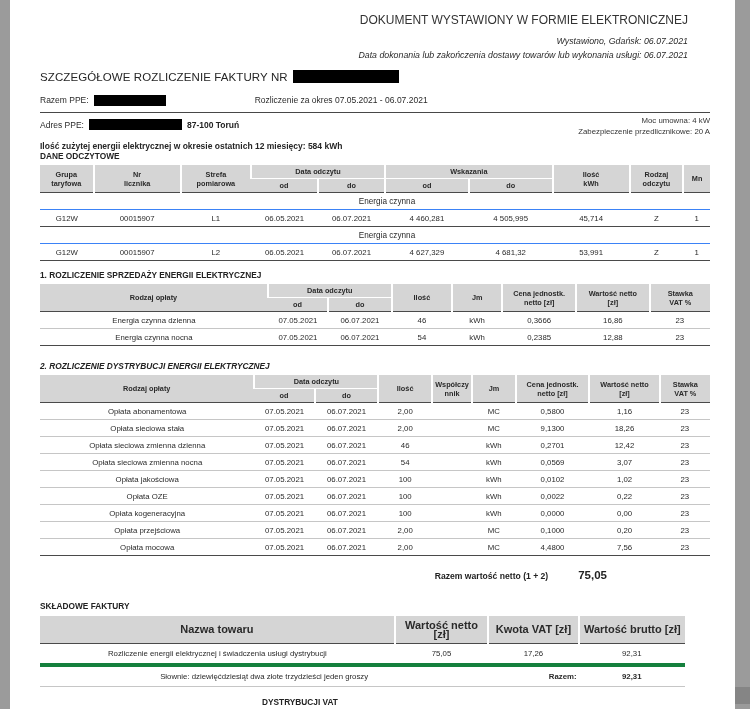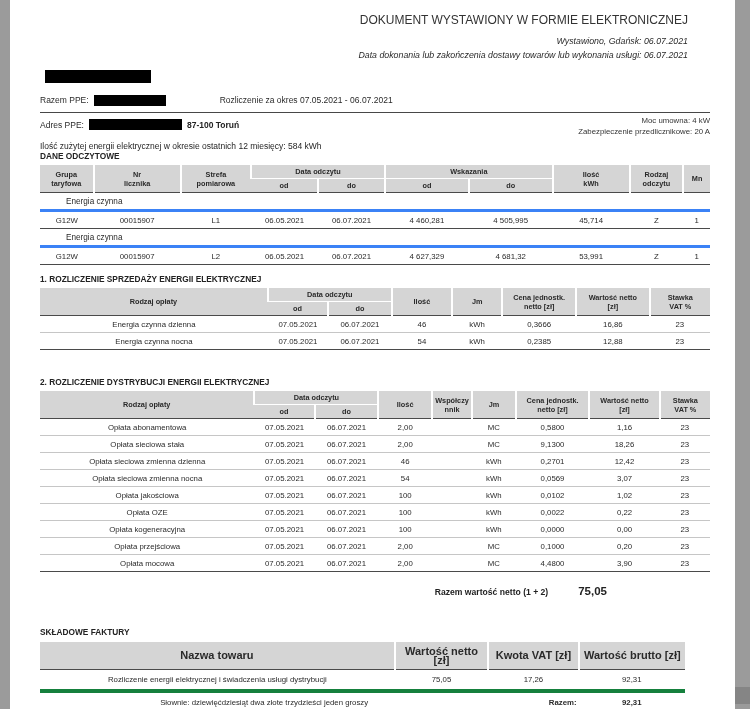--- a/index.html
+++ b/index.html
@@ -21,59 +21,59 @@
   .top-right .l2 { font-size: 8.8px; line-height: 14px; color: #2a2a2a; font-style: italic; }
 
   .title-row { margin-top: 8px; display: flex; align-items: center; }
   .doc-title { font-size: 11.5px; letter-spacing: 0.1px; color: #262626; }
   .redact { background: #000; display: inline-block; }
   .redact-title { width: 106px; height: 13px; margin-left: 5px; }
 
   .meta-row1 { margin-top: 10px; display: flex; align-items: center; height: 14px; }
   .meta-label { font-size: 8.5px; color: #2a2a2a; }
   .redact-numer { width: 72px; height: 11px; margin-left: 5px; }
-  .period { font-size: 8.5px; margin-left: 54px; color: #2a2a2a; }
+  .period { font-size: 8.5px; margin-left: 89px; color: #2a2a2a; }
   .rule { border-top: 1px solid #474747; margin-top: 5px; }
 
   .meta-row2 { margin-top: 2px; display: flex; justify-content: space-between; }
   .meta-row2 .left { display: flex; align-items: flex-end; height: 15px; }
   .redact-adres { width: 93px; height: 11px; margin-left: 5px; margin-right: 5px; }
   .city { font-size: 8.5px; font-weight: bold; }
   .right-info { text-align: right; font-size: 7.8px; line-height: 10.5px; color: #333; padding-top: 1px; }
 
-  .usage-line { margin-top: 4px; font-size: 8.5px; font-weight: normal; color: #262626; }
+  .usage-line { margin-top: 4px; font-size: 8.5px; font-weight: bold; color: #262626; }
 
   .section-title { font-weight: bold; font-size: 8.3px; color: #222; }
   .mt-dane { margin-top: 0; }
   .mt-s1 { margin-top: 9px; }
-  .mt-s2 { margin-top: 27px; }
+  .mt-s2 { margin-top: 15px; font-style: italic; }
 
   table { width: 100%; border-collapse: collapse; table-layout: fixed; margin-top: 4px; }
   th {
     background: #d5d5d5; font-weight: bold; font-size: 7.3px; line-height: 9px;
     text-align: center; vertical-align: middle; padding: 2px 1px;
     border-left: 2px solid #fff; white-space: pre-line; color: #2a2a2a;
   }
   th:first-child { border-left: none; }
   thead tr:last-child th { border-top: 1px solid #fff; }
   thead { border-bottom: 1px solid #4a4a4a; }
   td {
     font-size: 7.8px; text-align: center; vertical-align: middle;
     padding: 3.5px 2px; border-bottom: 1px solid #c6c6c6; color: #2a2a2a;
   }
   td.cl { text-align: center; padding-left: 2px; }
-  tr.group-row td { text-align: left; padding-left: 26px; font-size: 8.2px; border-bottom: 3px solid #3b82f6; }
+  tr.group-row td { text-align: center; padding-left: 26px; font-size: 8.2px; border-bottom: 1px solid #3b82f6; }
   tr.dark-sep td { border-bottom: 1px solid #4a4a4a; }
   tbody tr:last-child td { border-bottom: 1px solid #4a4a4a; }
 
   .razem-line { margin-top: 13px; display: flex; justify-content: flex-end; align-items: baseline; padding-right: 103px; }
   .razem-label { font-weight: bold; font-size: 8.6px; }
   .razem-value { font-weight: bold; font-size: 11.5px; margin-left: 30px; }
 
-  .mt-skl { margin-top: 30px; }
+  .mt-skl { margin-top: 20px; }
   .t-skladowe { width: 645px; }
   .t-skladowe th { padding: 4.5px 2px; font-size: 11px; }
   .t-skladowe td { padding: 5px 2px; }
   .t-skladowe tr.item-row td { border-bottom: 4px solid #15803d; }
   .t-skladowe tr.slownie-row td { border-bottom: 1px solid #c6c6c6; }
   .razem-cell { text-align: right; font-weight: bold; padding-right: 6px; }
   .bold-val { font-weight: bold; }
 
   .vat-block { margin-top: 10px; margin-left: 222px; width: 406px; }
   .t-vat th { padding: 4.5px 2px; font-size: 7.5px; }
@@ -87,20 +87,21 @@
 
 <div class="content">
 
   <div class="top-right">
     <div class="l1">DOKUMENT WYSTAWIONY W FORMIE ELEKTRONICZNEJ</div>
     <div class="l2">Wystawiono, Gdańsk: 06.07.2021</div>
     <div class="l2">Data dokonania lub zakończenia dostawy towarów lub wykonania usługi: 06.07.2021</div>
   </div>
 
   <div class="title-row">
+    <span class="doc-title">SZCZEGÓŁOWE ROZLICZENIE FAKTURY NR</span>
     <span class="redact redact-title"></span>
   </div>
 
   <div class="meta-row1">
     <span class="meta-label">Razem PPE:</span>
     <span class="redact redact-numer"></span>
     <span class="period">Rozliczenie za okres 07.05.2021 - 06.07.2021</span>
   </div>
   <div class="rule"></div>
 
@@ -383,21 +384,21 @@
         </tr>
 
         <tr>
           <td class="cl">Opłata mocowa</td>
           <td>07.05.2021</td>
           <td>06.07.2021</td>
           <td>2,00</td>
           <td></td>
           <td>MC</td>
           <td>4,4800</td>
-          <td>3,90</td>
+          <td>7,56</td>
           <td>23</td>
         </tr>
       </tbody>
   </table>
 
   <div class="razem-line">
     <span class="razem-label">Razem wartość netto (1 + 2)</span>
     <span class="razem-value">75,05</span>
   </div>
 

